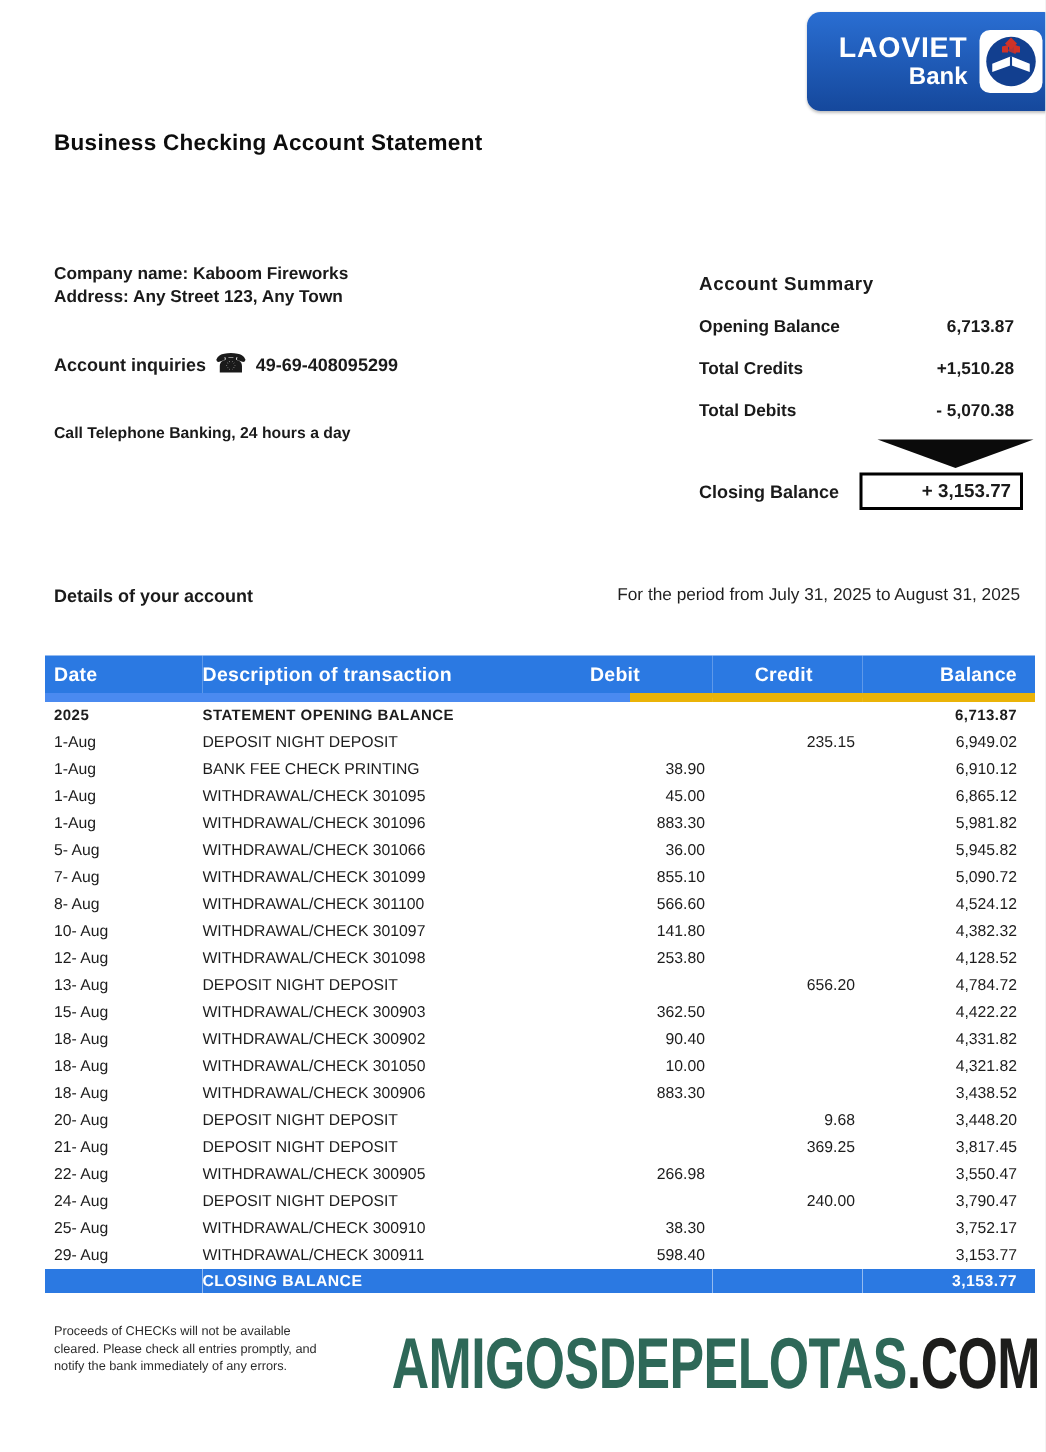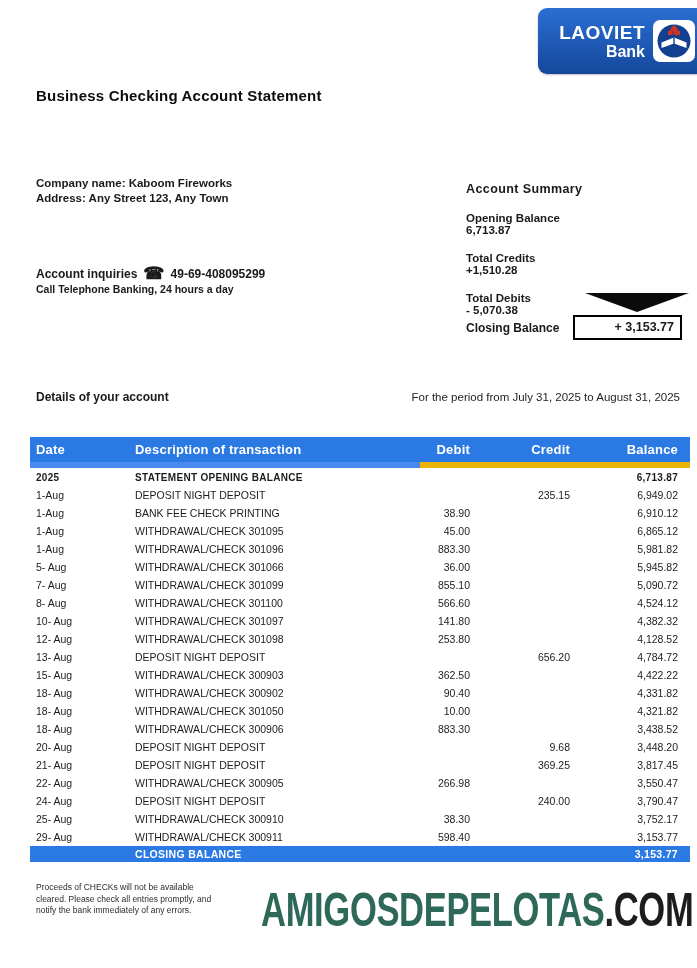--- a/index.html
+++ b/index.html
@@ -15,46 +15,46 @@
     display:flex;align-items:center;justify-content:flex-end;gap:7px;
     padding:0 9px;box-sizing:border-box;box-shadow:0 1px 2px rgba(0,0,0,.25);
   }
   .logo-text{color:#fff;font-weight:bold;text-align:right;line-height:1;}
   .logo-line1{font-size:19px;letter-spacing:.5px;}
   .logo-line2{font-size:16px;margin-top:2px;}
   .emblem{width:44px;height:44px;flex:0 0 auto;}
   
   .title{position:absolute;left:36px;top:87px;font-size:15px;font-weight:bold;letter-spacing:.2px;color:#0d0d0d;}
   .company{position:absolute;left:36px;top:176px;font-weight:bold;font-size:11.5px;line-height:15px;}
-  .inquiries{position:absolute;left:36px;top:236px;font-weight:bold;font-size:12px;display:flex;align-items:center;gap:6px;margin-top:31px;}
+  .inquiries{position:absolute;left:36px;top:236px;font-weight:bold;font-size:12px;display:flex;align-items:center;gap:6px;}
   .phone{font-size:17px;line-height:14px;}
   .telebanking{position:absolute;left:36px;top:283px;font-weight:bold;font-size:10.5px;}
   
   .summary{position:absolute;left:466px;top:182px;width:210px;}
   .sum-head{font-size:12.5px;font-weight:bold;letter-spacing:.4px;margin-bottom:16px;}
-  .sum-row{display:flex;justify-content:space-between;font-size:11.5px;font-weight:bold;margin-bottom:16px;flex-direction:column;}
+  .sum-row{display:flex;justify-content:space-between;font-size:11.5px;font-weight:bold;margin-bottom:16px;}
   .arrow{position:absolute;left:585px;top:293px;width:0;height:0;
          border-left:52px solid transparent;border-right:52px solid transparent;
          border-top:19px solid #0b0b0b;}
   .closing-label{position:absolute;left:466px;top:321px;font-weight:bold;font-size:12px;}
   .closing-box{position:absolute;left:573px;top:315px;width:109px;height:25px;border:2px solid #000;
                box-sizing:border-box;font-weight:bold;font-size:12.5px;text-align:right;
                line-height:20px;padding-right:6px;}
   
   .details-head{position:absolute;left:36px;top:390px;font-weight:bold;font-size:12px;text-align:right;}
   .period{position:absolute;right:17px;top:391px;font-size:11.5px;color:#1f1f1f;}
   
   .tablewrap{position:absolute;left:30px;top:437px;width:660px;}
   .sub-strip{position:absolute;left:0;top:25px;width:390px;height:6px;background:var(--header_strip,#4a8af0);}
   table{width:660px;border-collapse:collapse;table-layout:fixed;}
   th{background:var(--header_blue,#2b79e2);color:#fff;font-size:13px;font-weight:bold;
      height:25px;padding:0;border-bottom:6px solid #eab308;letter-spacing:.2px;}
   th.h-date{text-align:left;padding-left:6px;}
   th.h-desc{text-align:left;}
-  th.h-num{text-align:right;padding-right:5px;}
+  th.h-num{text-align:center;padding-right:5px;}
   th.h-bal{text-align:right;padding-right:12px;}
   td{font-size:10.5px;line-height:13px;padding:2.5px 0;color:#1c1c1c;overflow:hidden;white-space:nowrap;}
   td.c-date{padding-left:6px;}
   td.c-num{text-align:right;padding-right:5px;}
   td.c-bal{text-align:right;padding-right:12px;}
   tr.row-open td{font-weight:bold;font-size:10px;letter-spacing:.3px;}
   tr.row-close td{background:var(--header_blue,#2b79e2);color:#fff;font-weight:bold;
                   font-size:10.5px;letter-spacing:.3px;padding:1.5px 0;}
   tr.row-close td.c-date{padding-left:6px;}
   tr.row-close td.c-bal{padding-right:12px;}

